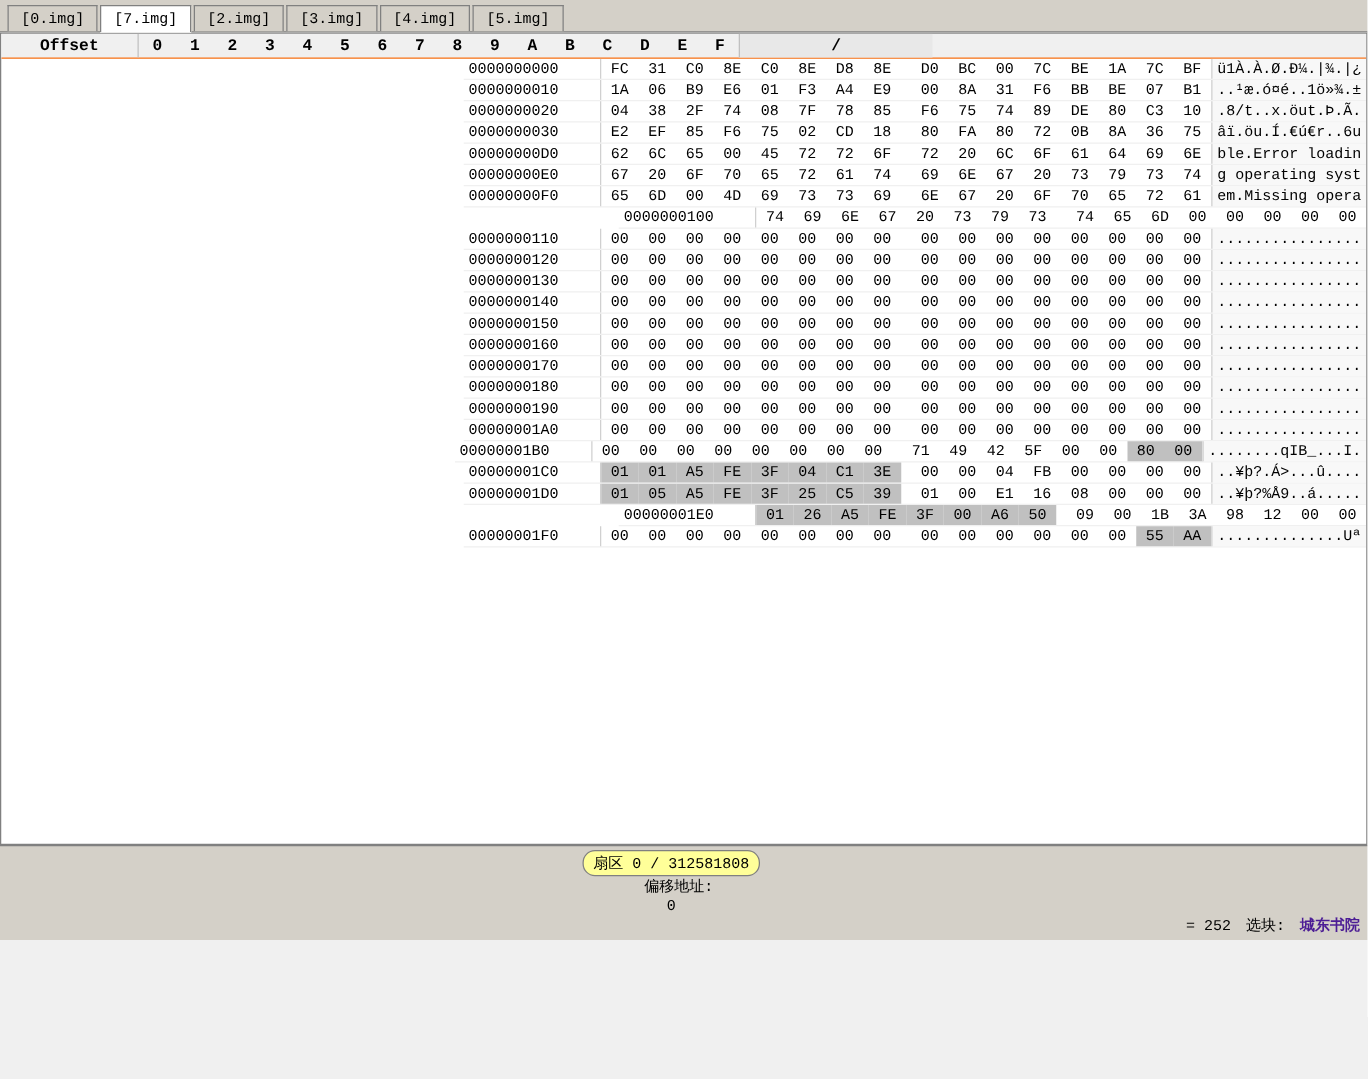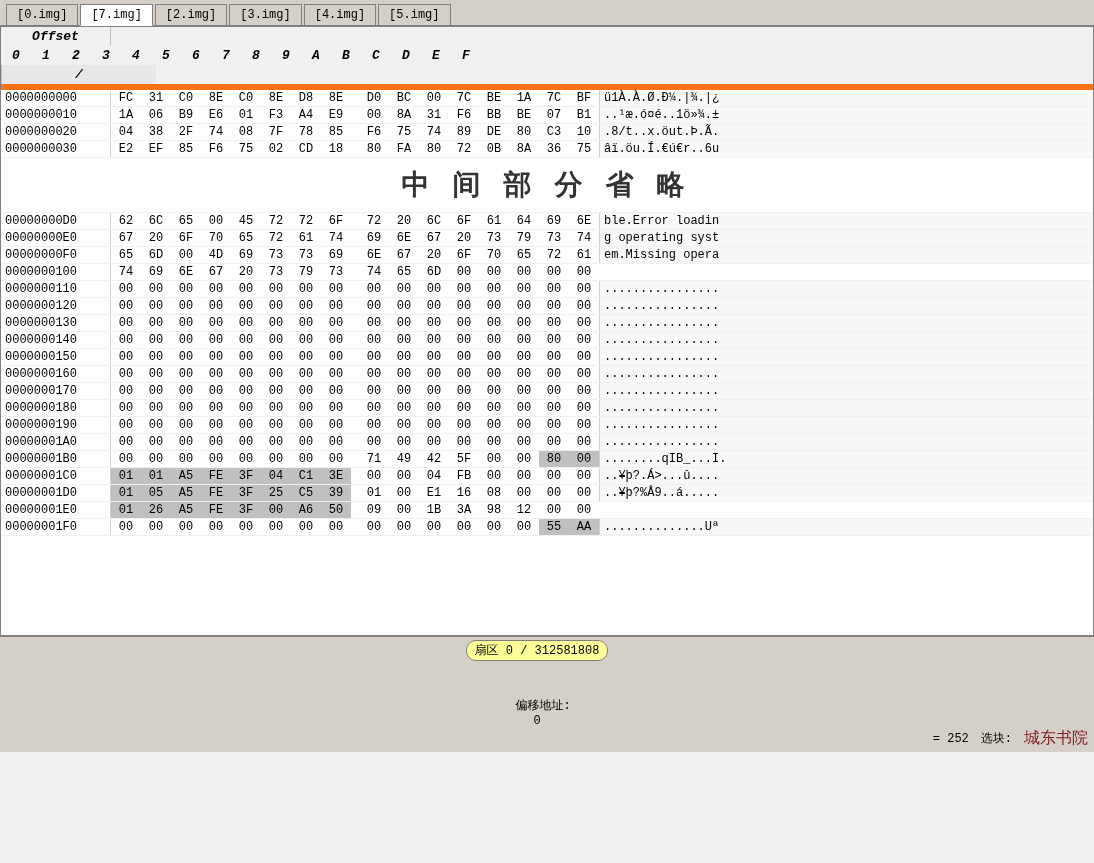--- a/index.html
+++ b/index.html
@@ -48,26 +48,25 @@
       flex: 1;
       background: #ffffff;
       border: 1px solid #808080;
       overflow: hidden;
       display: flex;
       flex-direction: column;
     }
     
     .hex-header {
       display: flex;
-      flex-direction: column;
+      flex-direction: row;
       background: #f0f0f0;
-      border-bottom: 6px solid #f97316;
+      border-bottom: 1px solid #f97316;
       font-weight: bold;
       font-size: 13px;
-      font-style: italic;
     }
     .col-offset-header {
       width: 110px;
       min-width: 110px;
       padding: 2px 4px;
       text-align: center;
       border-right: 1px solid #c0c0c0;
     }
     .col-hex-header {
       display: flex;
@@ -85,20 +84,21 @@
       text-align: center;
       border-left: 1px solid #c0c0c0;
       background: #e8e8e8;
     }
     
     .hex-body {
       flex: 1;
       overflow: hidden;
       display: flex;
       flex-direction: column;
+      align-items: flex-end;
     }
     .hex-row {
       display: flex;
       flex-direction: row;
       border-bottom: 1px solid #f0f0f0;
       font-size: 13px;
     }
     .cell-offset {
       width: 110px;
       min-width: 110px;
@@ -158,37 +158,36 @@
     .status-sector {
       background: #ffff99;
       border: 1px solid #808080;
       border-radius: 10px;
       padding: 1px 8px;
       margin-right: 20px;
       font-size: 12px;
     }
     .status-offset-label {
       margin-right: 8px;
-      margin-top: 36px;
     }
     .status-offset-value {
       width: 80px;
       text-align: center;
       margin-right: 20px;
     }
     .status-right {
       margin-left: auto;
       display: flex;
       gap: 12px;
       align-items: center;
     }
     .status-brand {
-      color: #7f1d1d;
-      font-size: 16px;
-      font-weight: normal;
+      color: #4c1d95;
+      font-size: 12px;
+      font-weight: bold;
     }
   </style>
 </head>
 <body>
 
 <div class="main-container">
 
   <div class="tabs-bar" id="tabs-bar">
       <div class="tab">[0.img]</div>
       <div class="tab active">[7.img]</div>
@@ -309,21 +308,20 @@
             <div class="hex-byte">FA</div>
             <div class="hex-byte">80</div>
             <div class="hex-byte">72</div>
             <div class="hex-byte">0B</div>
             <div class="hex-byte">8A</div>
             <div class="hex-byte">36</div>
             <div class="hex-byte">75</div>
           </div>
           <div class="cell-ascii">âï.öu.Í.€ú€r..6u</div>
         </div>
-        <div class="omitted-section">中 间 部 分 省 略</div>
         <div class="hex-row">
           <div class="cell-offset">00000000D0</div>
           <div class="cell-hex-group">
             <div class="hex-byte">62</div>
             <div class="hex-byte">6C</div>
             <div class="hex-byte">65</div>
             <div class="hex-byte">00</div>
             <div class="hex-byte">45</div>
             <div class="hex-byte">72</div>
             <div class="hex-byte">72</div>

